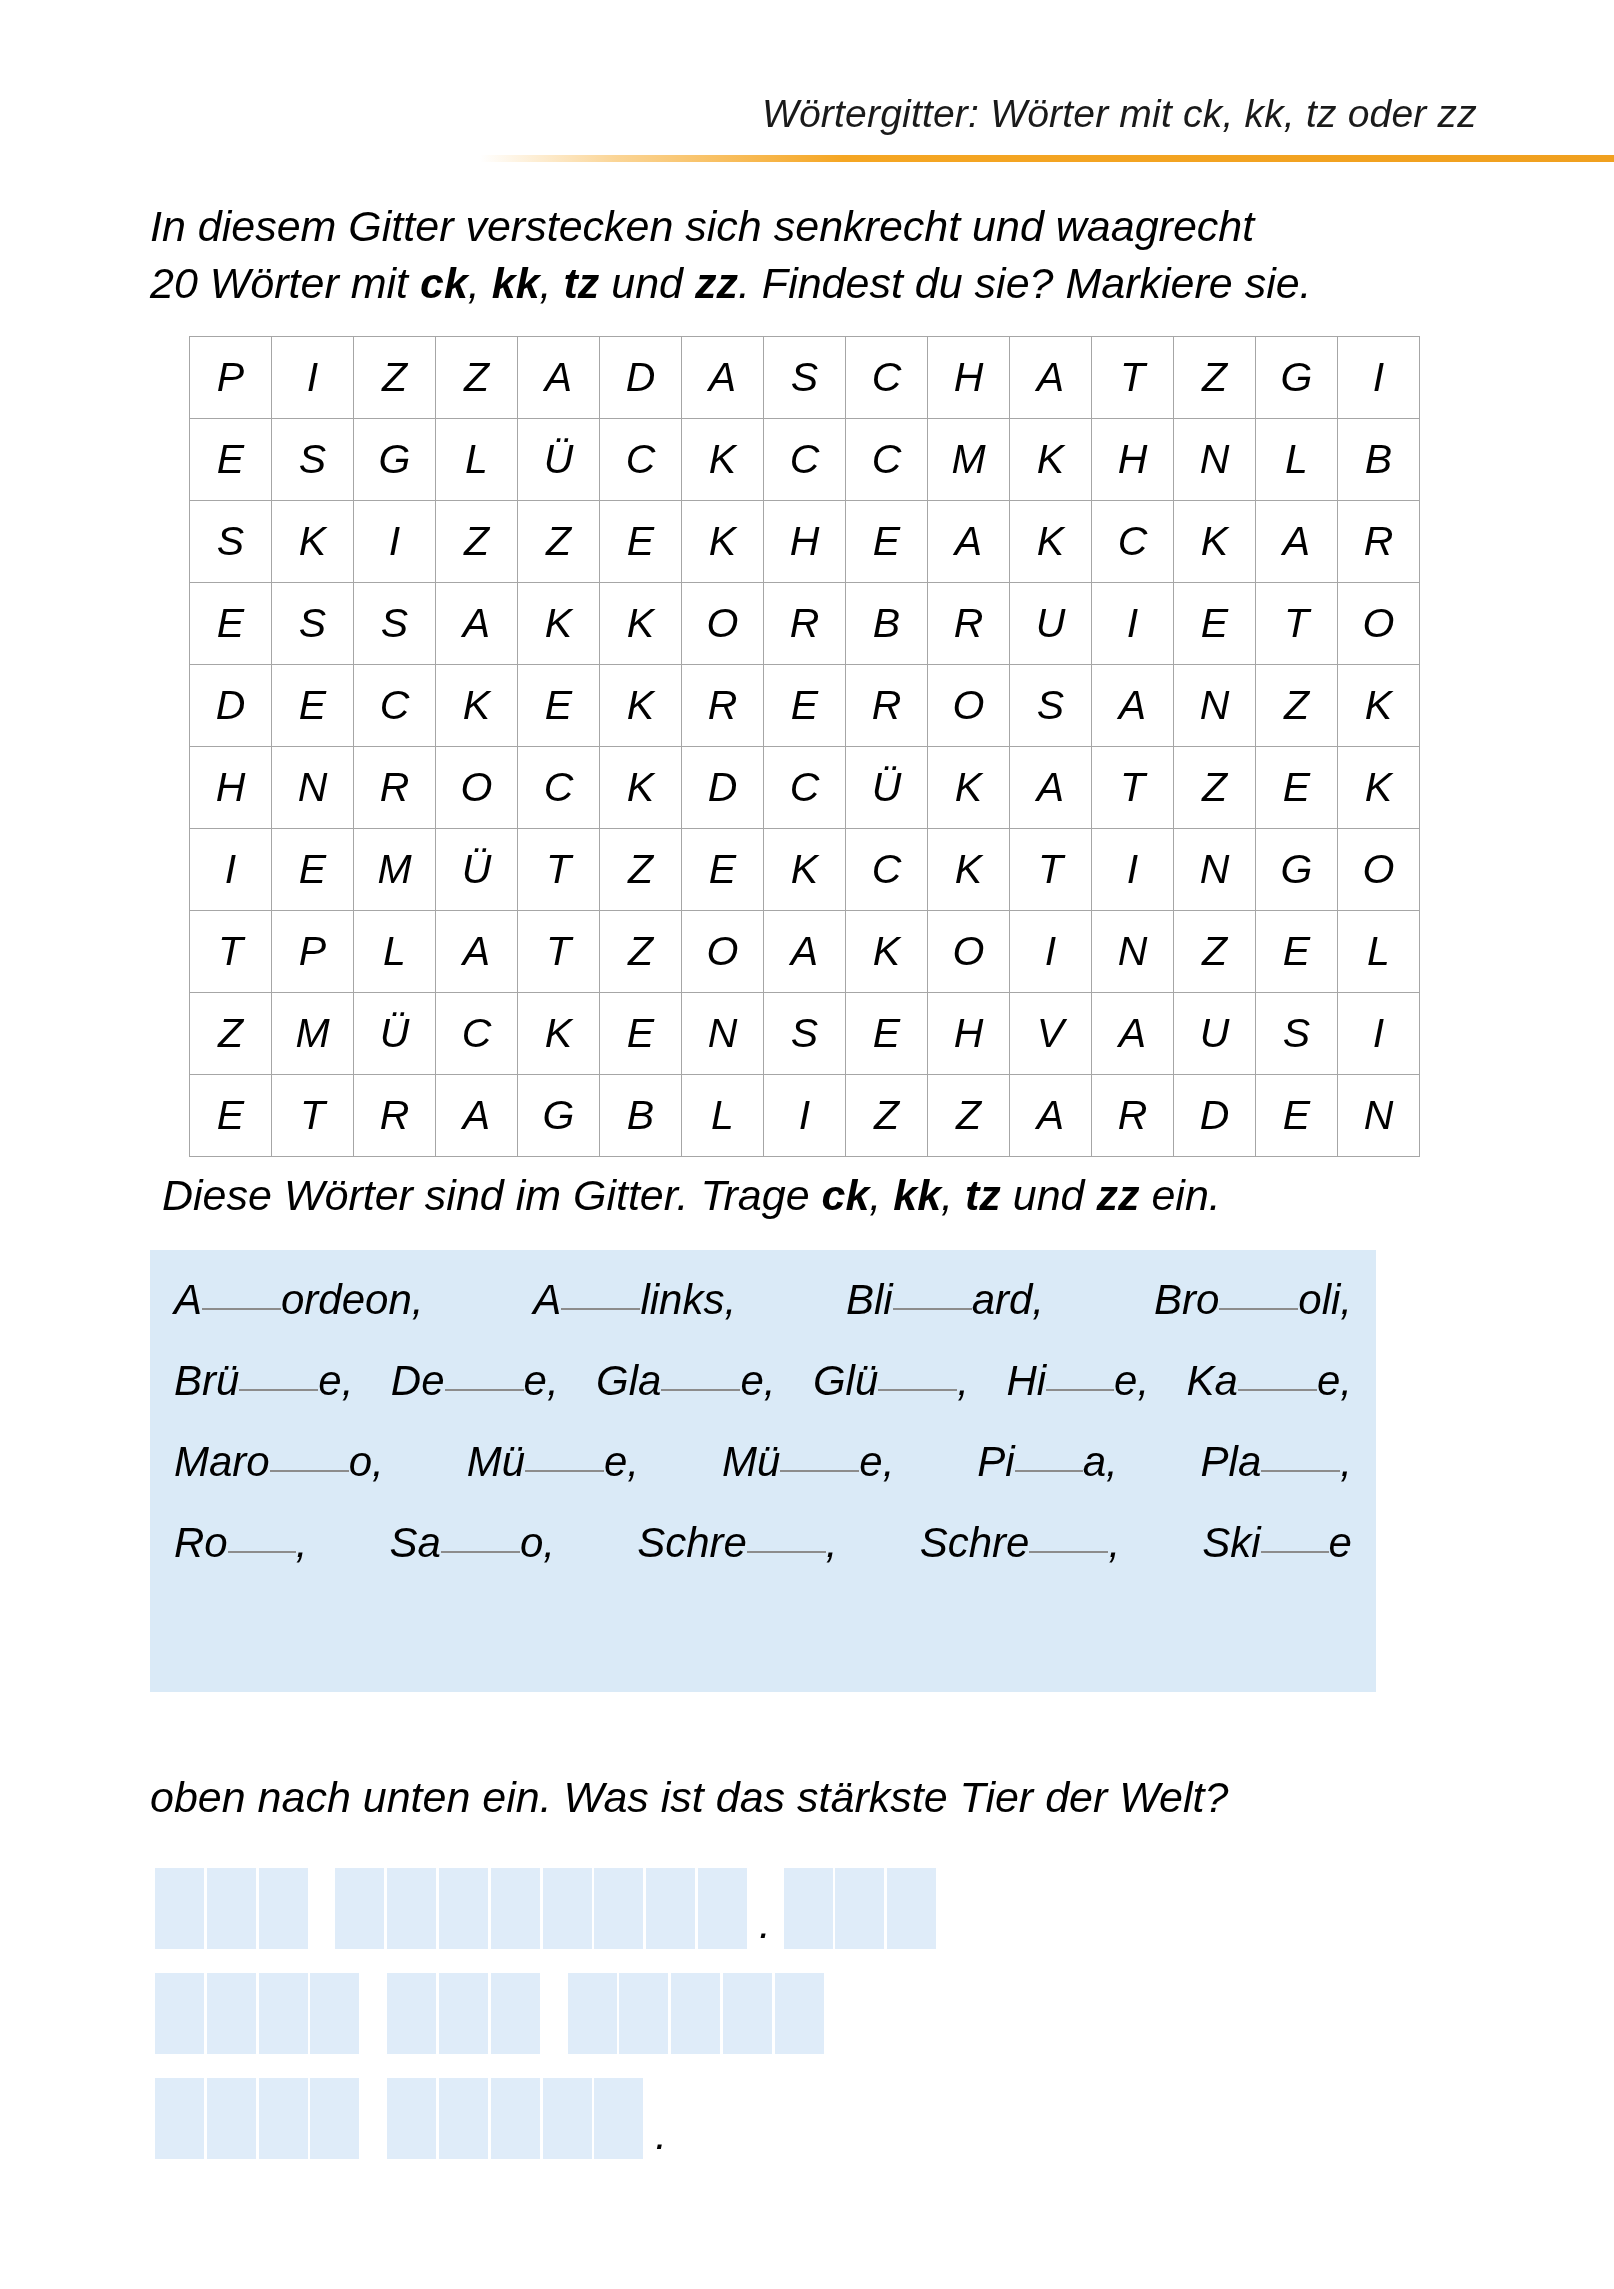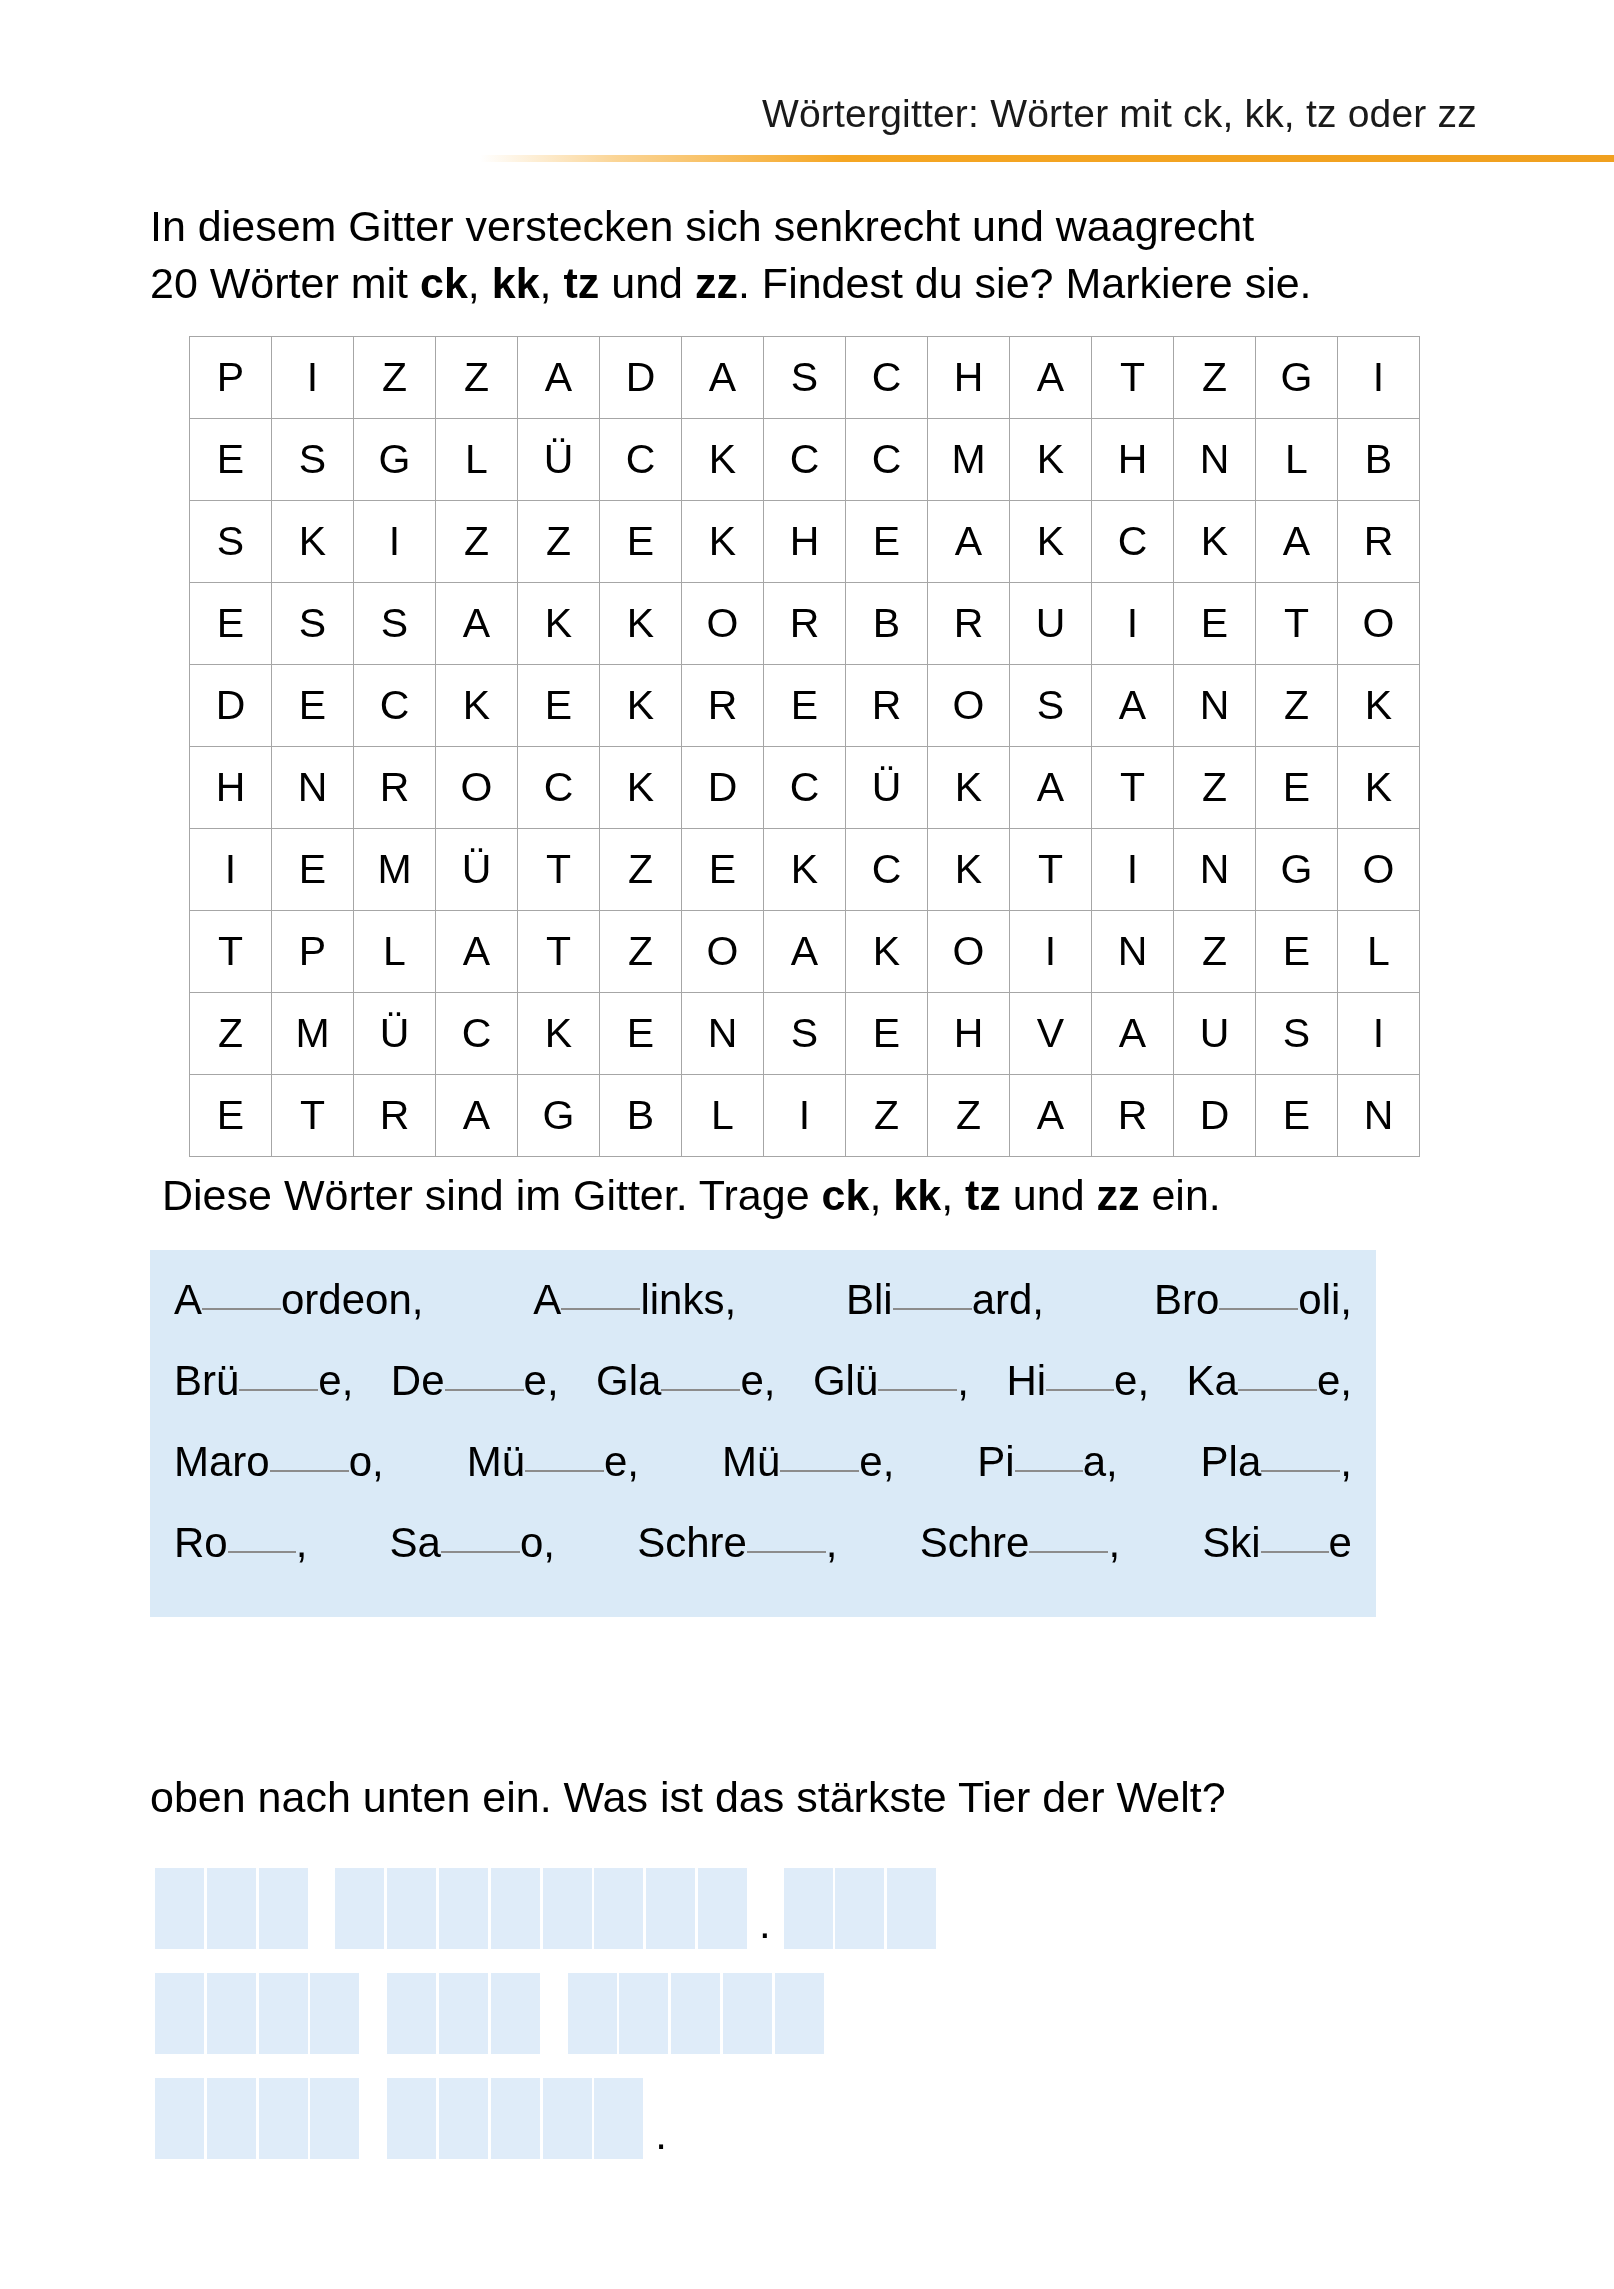--- a/index.html
+++ b/index.html
@@ -15,20 +15,21 @@
     font-family: "Liberation Sans", sans-serif;
     color: #000000;
     overflow: hidden;
   }
 
   .page {
     position: absolute;
     left: 0; top: 0;
     width: 1614px;
     height: 2290px;
+    font-style: italic;
   }
 
   
   .header {
     position: absolute;
     left: 0;
     top: 92px;
     width: 1477px;
     text-align: right;
     padding-right: 0px;
@@ -97,21 +98,21 @@
     margin-left: 12px;
   }
   .instr2 b { font-weight: 700; }
 
   
   .wordbox {
     position: absolute;
     left: 150px;
     top: 1250px;
     width: 1226px;
-    height: 367px;
+    height: 442px;
     background: #daeaf7;
     box-sizing: border-box;
     padding: 26px 24px 18.5px 24px;
   }
   .word-line {
     display: flex;
     justify-content: space-between;
     align-items: baseline;
     height: 81px;
     font-size: 42px;

